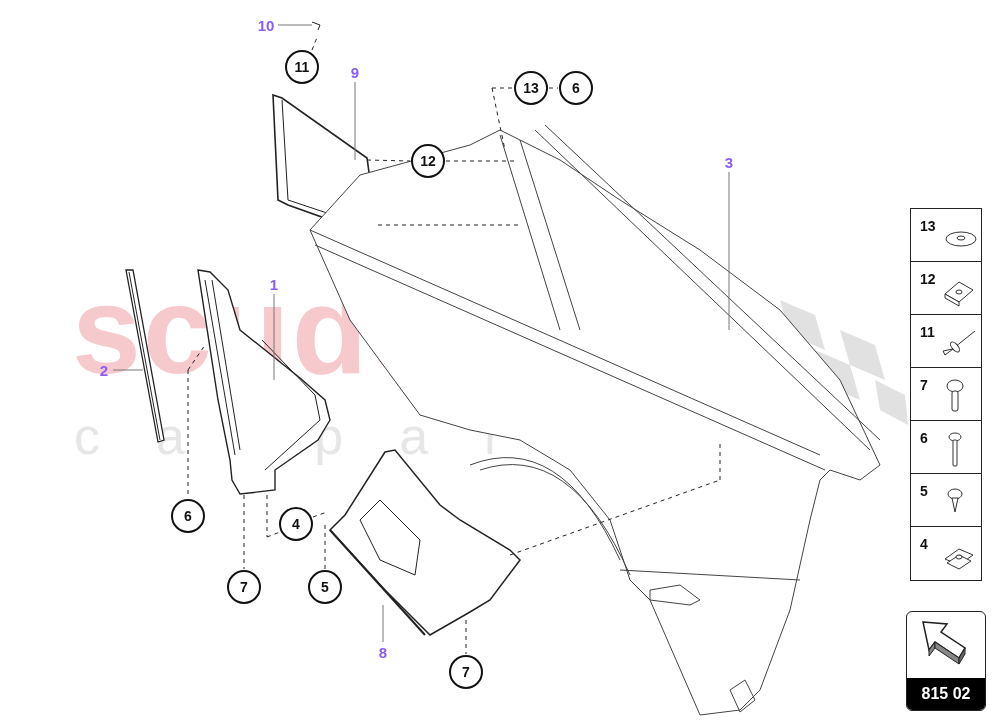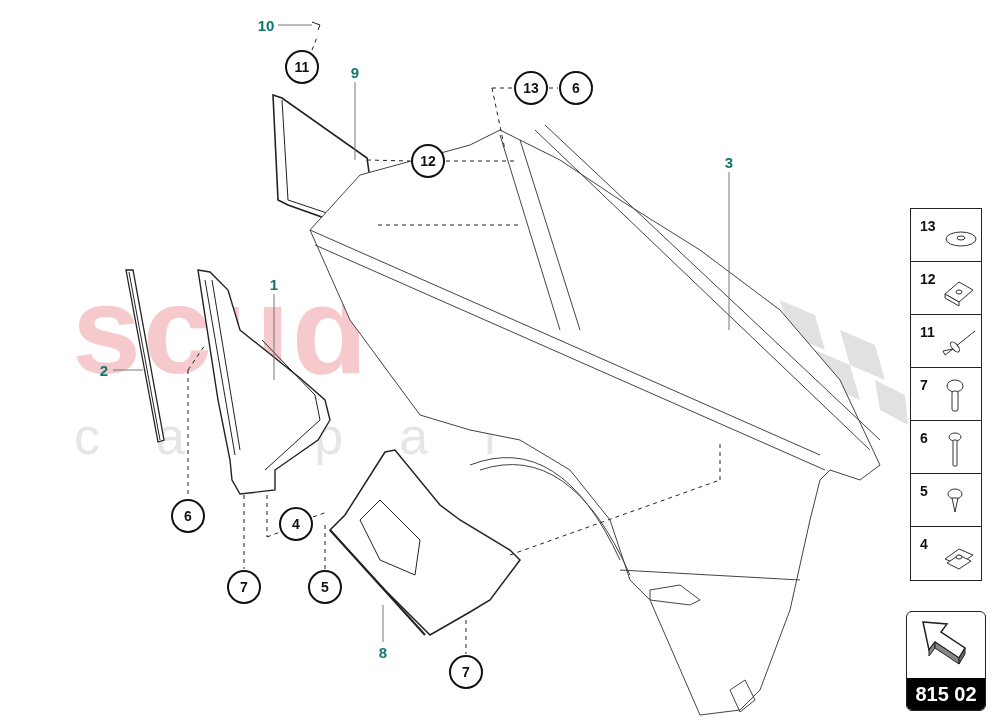--- a/index.html
+++ b/index.html
@@ -1,28 +1,28 @@
 <!DOCTYPE html>
 <html><head>
   <meta charset="utf-8">
   <style>
     html, body { margin:0; padding:0; background:#ffffff; }
     body { width:1000px; height:727px; position:relative; overflow:hidden; font-family:"Liberation Sans", sans-serif; }
     #stage { position:absolute; left:0; top:0; width:1000px; height:727px; }
     .wm-main { position:absolute; left:72px; top:268px; font-family:"Liberation Sans", sans-serif; font-weight:bold; font-size:124px; letter-spacing:2px; color:#f6c9cc; line-height:1; }
     .wm-sub { position:absolute; left:74px; top:410px; font-family:"Liberation Sans", sans-serif; font-size:52px; color:#e6e6e6; letter-spacing:56px; line-height:1; }
-    .callout { position:absolute; font-family:"Liberation Sans", sans-serif; font-weight:bold; font-size:15px; color:#0f766e; transform:translate(-50%,-50%); }
+    .callout { position:absolute; font-family:"Liberation Sans", sans-serif; font-weight:bold; font-size:15px; color:#8b5cf6; transform:translate(-50%,-50%); }
     .bubble { position:absolute; width:34px; height:34px; border:2px solid #111; border-radius:50%; background:#fff; box-sizing:border-box; display:flex; align-items:center; justify-content:center; font-weight:bold; font-size:14px; color:#111; transform:translate(-50%,-50%); }
     .legend { position:absolute; left:910px; top:208px; width:70px; border:1.5px solid #222; background:#fff; }
     .legend-row { position:relative; height:53px; border-bottom:1.5px solid #222; box-sizing:border-box; }
     .legend-row:last-child { border-bottom:none; }
     .legend-num { position:absolute; left:9px; top:9px; font-weight:bold; font-size:14px; color:#111; }
     .legend-ico { position:absolute; left:28px; top:6px; width:40px; height:42px; }
     .nav-box { position:absolute; left:906px; top:611px; width:78px; height:98px; border:1.5px solid #222; border-radius:6px; overflow:hidden; background:#fff; }
-    .nav-code { position:absolute; left:0; bottom:0; width:100%; height:32px; background:#000; color:#fff; font-weight:bold; font-size:20px; display:flex; align-items:center; justify-content:center; }
+    .nav-code { position:absolute; left:0; bottom:0; width:100%; height:32px; background:#000; color:#fff; font-weight:bold; font-size:16px; display:flex; align-items:center; justify-content:center; }
   </style>
 </head>
 <body>
 
 <div id="stage">
 
   <div class="wm-main">scuderia</div>
   <div class="wm-sub">carparts</div>
 
   <svg style="position:absolute;left:680px;top:260px" width="230" height="200" viewBox="0 0 230 200">

